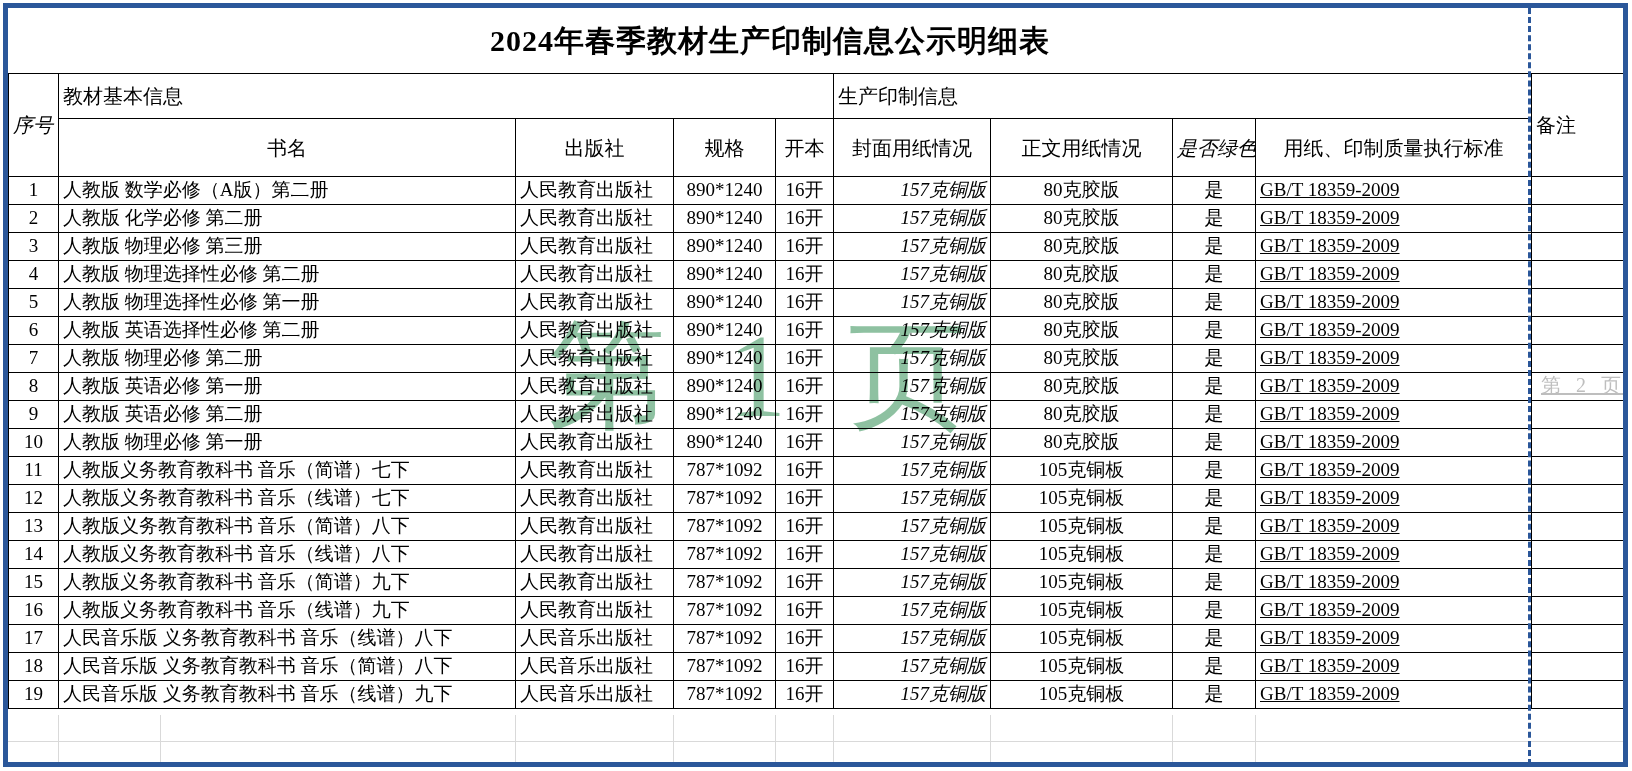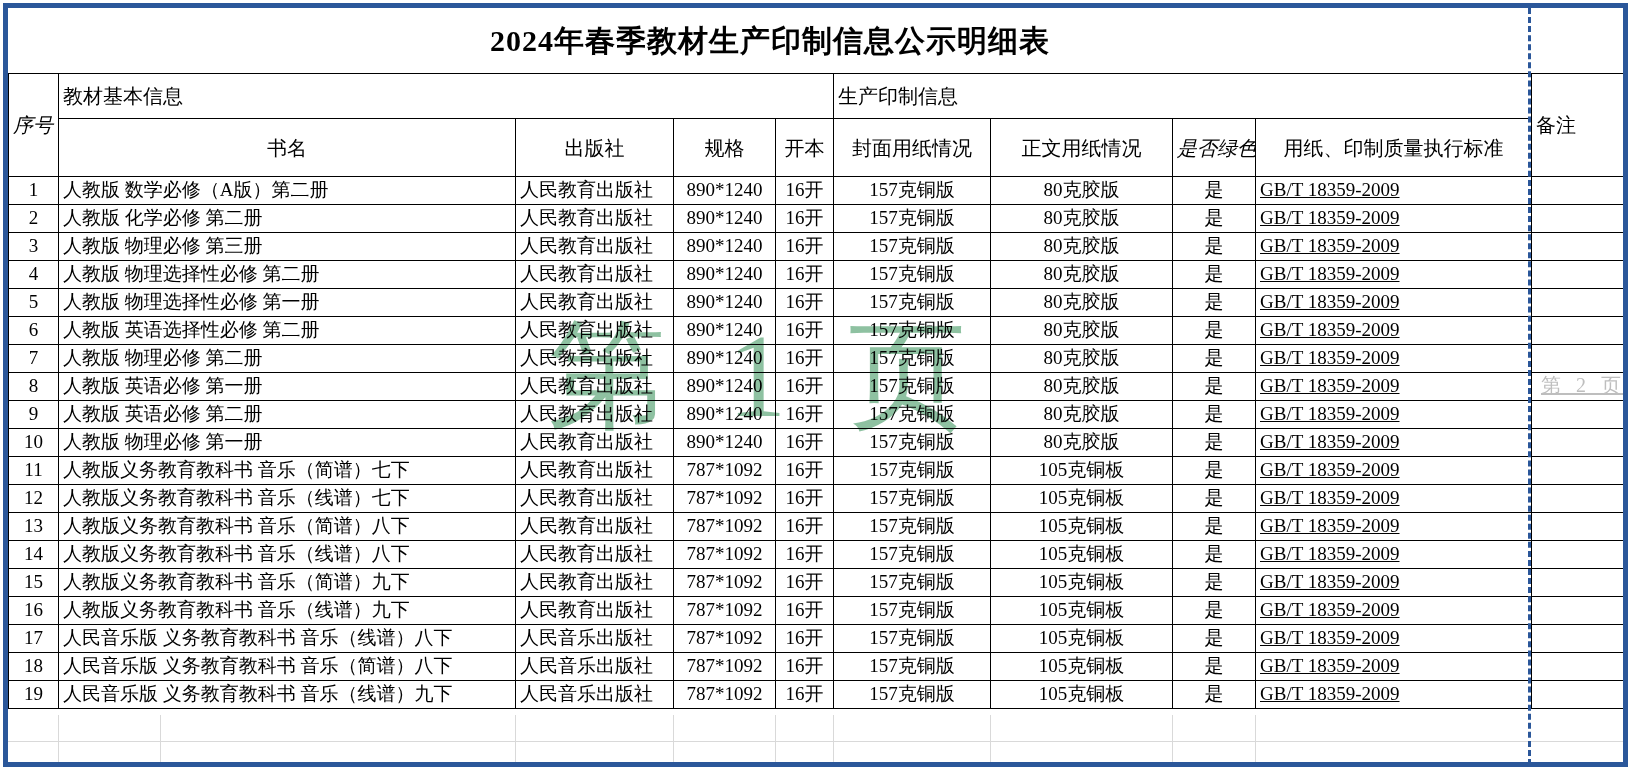--- a/index.html
+++ b/index.html
@@ -46,21 +46,21 @@
   }
   tr.head-1 td{height:44px;font-size:20px;text-align:left;}
   tr.head-2 td{height:57px;font-size:20px;text-align:center;}
   td.cell-remark-head{font-size:20px;text-align:center;}
   td.wrap{white-space:normal;line-height:1.15;font-style:italic;}
   .c0{text-align:center;}
   .c1{text-align:left;padding-left:6px;}
   .c2{text-align:left;}
   .c3{text-align:center;}
   .c4{text-align:center;}
-  .c5{text-align:center;}
+  .c5{text-align:right;font-style:italic;}
   .c6{text-align:center;}
   .c7{text-align:center;}
   .c8{text-align:left;text-decoration:underline;}
   .c9{text-align:center;}
   .grid-h{
     position:absolute;left:8px;width:1615px;height:1px;background:#d9d9d9;z-index:0;
   }
   .grid-v{
     position:absolute;top:715px;height:50px;width:1px;background:#d9d9d9;z-index:0;
   }

